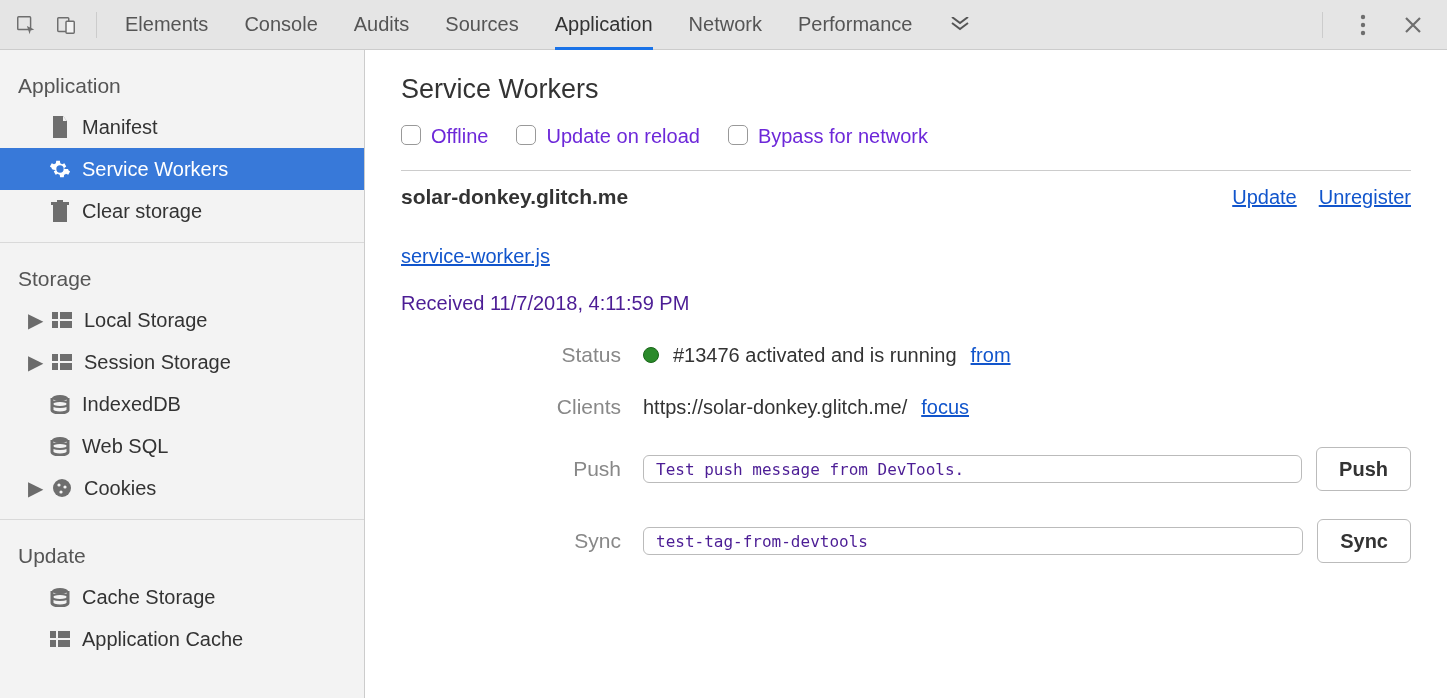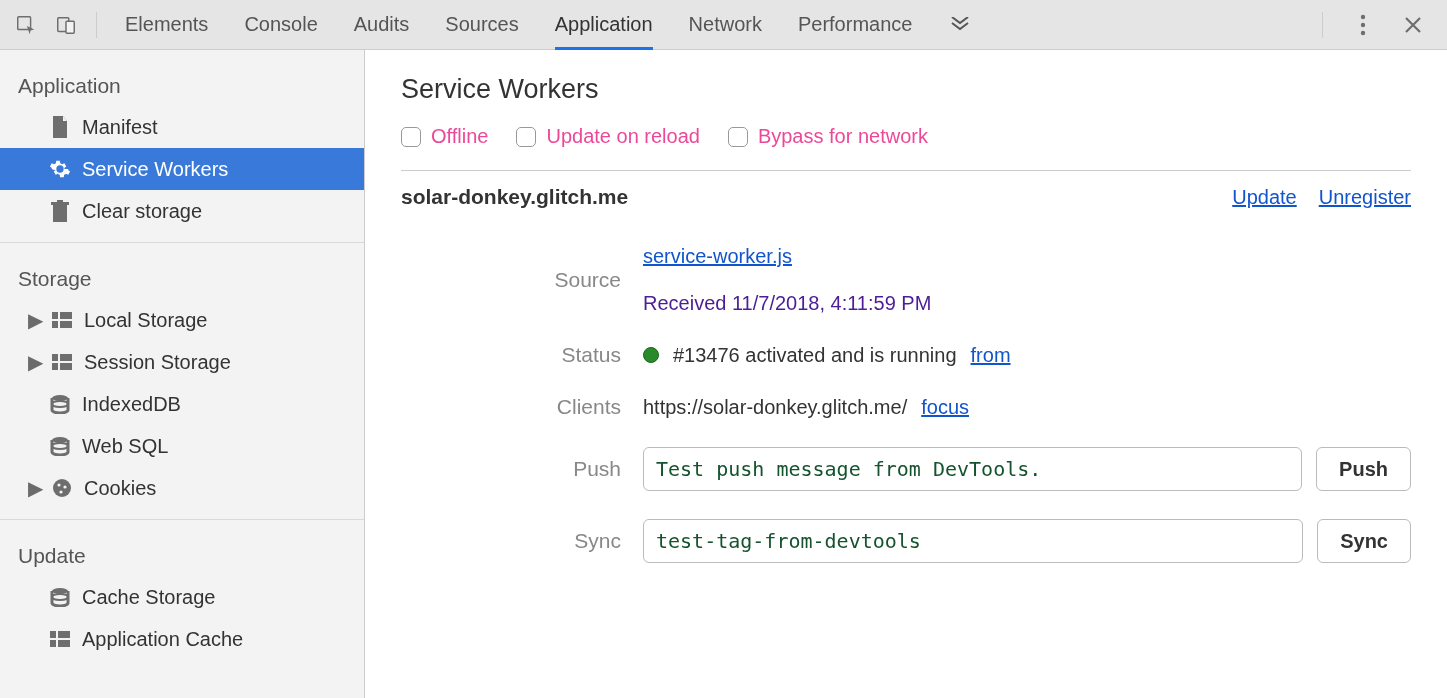--- a/index.html
+++ b/index.html
@@ -120,22 +120,22 @@
     margin-bottom: 20px;
   }
   .checks {
     display: flex;
     gap: 28px;
     align-items: center;
     padding-bottom: 22px;
     border-bottom: 1px solid #ccc;
   }
   .chk {
-    display: flex; align-items: center; gap: 10px;
-    color: #ec4899;
+    display: flex; align-items: flex-start; gap: 10px;
+    color: #6d28d9;
   }
   .chkbox {
     width: 20px; height: 20px;
     border: 1.5px solid #999;
     border-radius: 5px;
     background: #fff;
   }
   .origin-row {
     display: flex;
     align-items: center;
@@ -175,27 +175,27 @@
     color: #333;
   }
   .green-dot {
     width: 16px; height: 16px; border-radius: 50%;
     background: #2a8a2a;
     border: 1px solid #196619;
     flex-shrink: 0;
   }
   .textinput {
     flex: 1;
-    height: 44px;
+    height: 28px;
     border: 1px solid #bbb;
     border-radius: 6px;
     padding: 0 12px;
     font-family: Menlo, Consolas, monospace;
-    font-size: 20px;
-    color: #14532d;
+    font-size: 16px;
+    color: #4c1d95;
     background: #fff;
   }
   .btn {
     height: 44px;
     border: 1px solid #bbb;
     border-radius: 6px;
     background: #fff;
     padding: 0 22px;
     font-size: 20px;
     font-weight: 600;
@@ -392,21 +392,20 @@
     <div class="origin-row">
       <div class="origin">solar-donkey.glitch.me</div>
       <div class="origin-links">
         <span class="linklike">Update</span>
         <span class="linklike">Unregister</span>
       </div>
     </div>
 
     <div class="field-rows">
       <div class="field-row">
-        <div class="field-label">Source</div>
         <div class="field-val">
           <div>
             <span class="linklike">service-worker.js</span>
             <div class="received">Received 11/7/2018, 4:11:59 PM</div>
           </div>
         </div>
       </div>
 
       <div class="field-row">
         <div class="field-label">Status</div>

